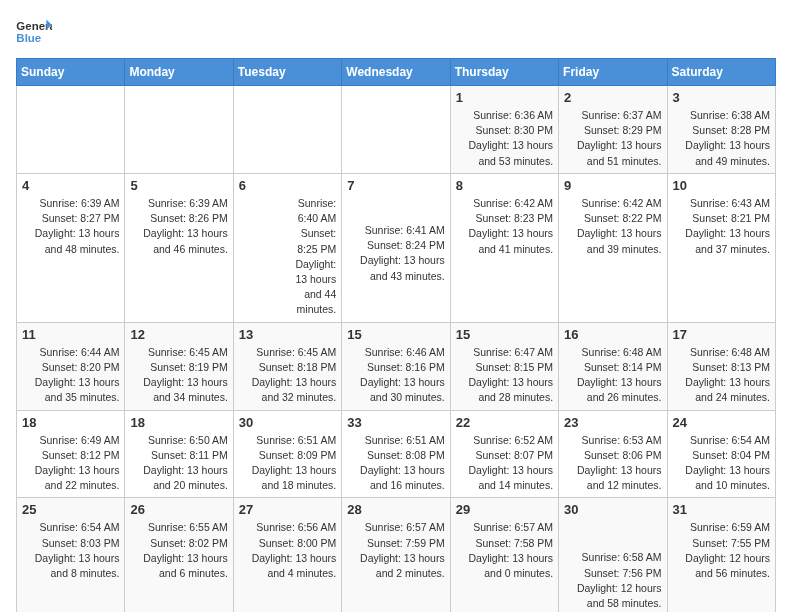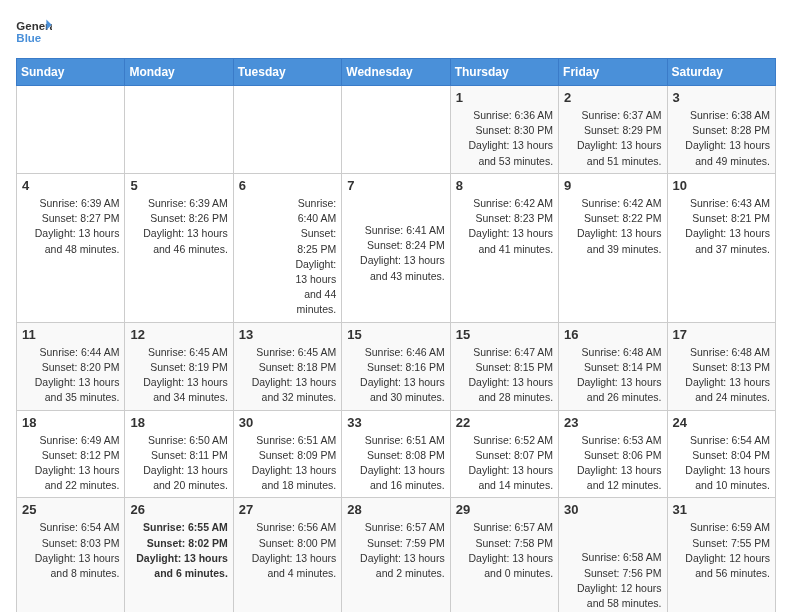--- a/index.html
+++ b/index.html
@@ -295,21 +295,21 @@
       <tr>
         <td>
           <span class="day-num">25</span>
           <div class="day-info" style="white-space: pre-line;">Sunrise: 6:54 AM
 Sunset: 8:03 PM
 Daylight: 13 hours
 and 8 minutes.</div>
         </td>
         <td>
           <span class="day-num">26</span>
-          <div class="day-info" style="white-space: pre-line; font-weight: bold;">Sunrise: 6:55 AM
+          <div class="day-info" style="white-space: pre-line;">Sunrise: 6:55 AM
 Sunset: 8:02 PM
 Daylight: 13 hours
 and 6 minutes.</div>
         </td>
         <td>
           <span class="day-num">27</span>
           <div class="day-info" style="white-space: pre-line;">Sunrise: 6:56 AM
 Sunset: 8:00 PM
 Daylight: 13 hours
 and 4 minutes.</div>

